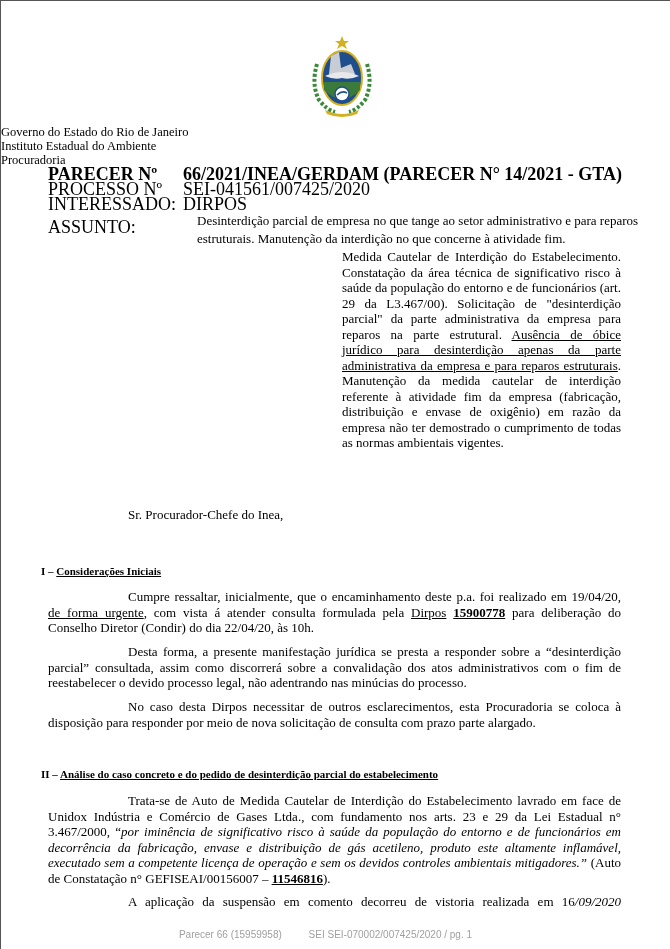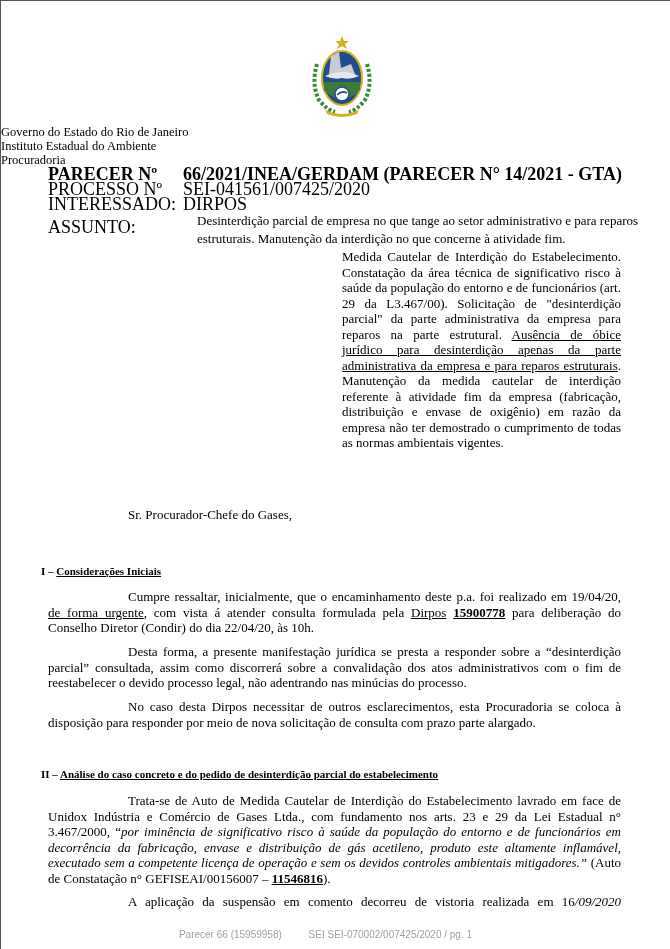--- a/index.html
+++ b/index.html
@@ -62,21 +62,21 @@
 <div class="abs meta-value" style="top:181px;">SEI-041561/007425/2020</div>
 <div class="abs meta-label" style="top:196px;">INTERESSADO:</div>
 <div class="abs meta-value" style="top:196px;">DIRPOS</div>
 <div class="abs meta-label" style="top:219px;">ASSUNTO:</div>
 <div class="abs assunto">Desinterdição parcial de empresa no que tange ao setor administrativo e para reparos estruturais. Manutenção da interdição no que concerne à atividade fim.</div>
 
 <div class="abs ementa">
   <span>Medida Cautelar de Interdição do Estabelecimento. Constatação da área técnica de significativo risco à saúde da população do entorno e de funcionários (art. 29 da L3.467/00). Solicitação de "desinterdição parcial" da parte administrativa da empresa para reparos na parte estrutural. </span><span class="u">Ausência de óbice jurídico para desinterdição apenas da parte administrativa da empresa e para reparos estruturais</span><span>. Manutenção da medida cautelar de interdição referente à atividade fim da empresa (fabricação, distribuição e envase de oxigênio) em razão da empresa não ter demostrado o cumprimento de todas as normas ambientais vigentes.</span>
 </div>
 
-<div class="abs p" style="top:506px; left:127px; width:400px;">Sr. Procurador-Chefe do Gases,</div>
+<div class="abs p" style="top:506px; left:127px; width:400px;">Sr. Procurador-Chefe do Inea,</div>
 
 <div class="abs heading" style="top:563px;">
   <span>I – </span><span class="u">Considerações Iniciais</span>
 </div>
 
 <div class="abs p indent" style="top:588px;">
   <span>Cumpre ressaltar, inicialmente, que o encaminhamento deste p.a. foi realizado em 19/04/20, </span><span class="u">de forma urgente</span><span>, com vista á atender consulta formulada pela </span><span class="u">Dirpos</span><span> </span><span class="u bold">15900778</span><span> para deliberação do Conselho Diretor (Condir) do dia 22/04/20, às 10h.</span>
 </div>
 
 <div class="abs p indent" style="top:643px;">Desta forma, a presente manifestação jurídica se presta a responder sobre a “desinterdição parcial” consultada, assim como discorrerá sobre a convalidação dos atos administrativos com o fim de reestabelecer o devido processo legal, não adentrando nas minúcias do processo.</div>

